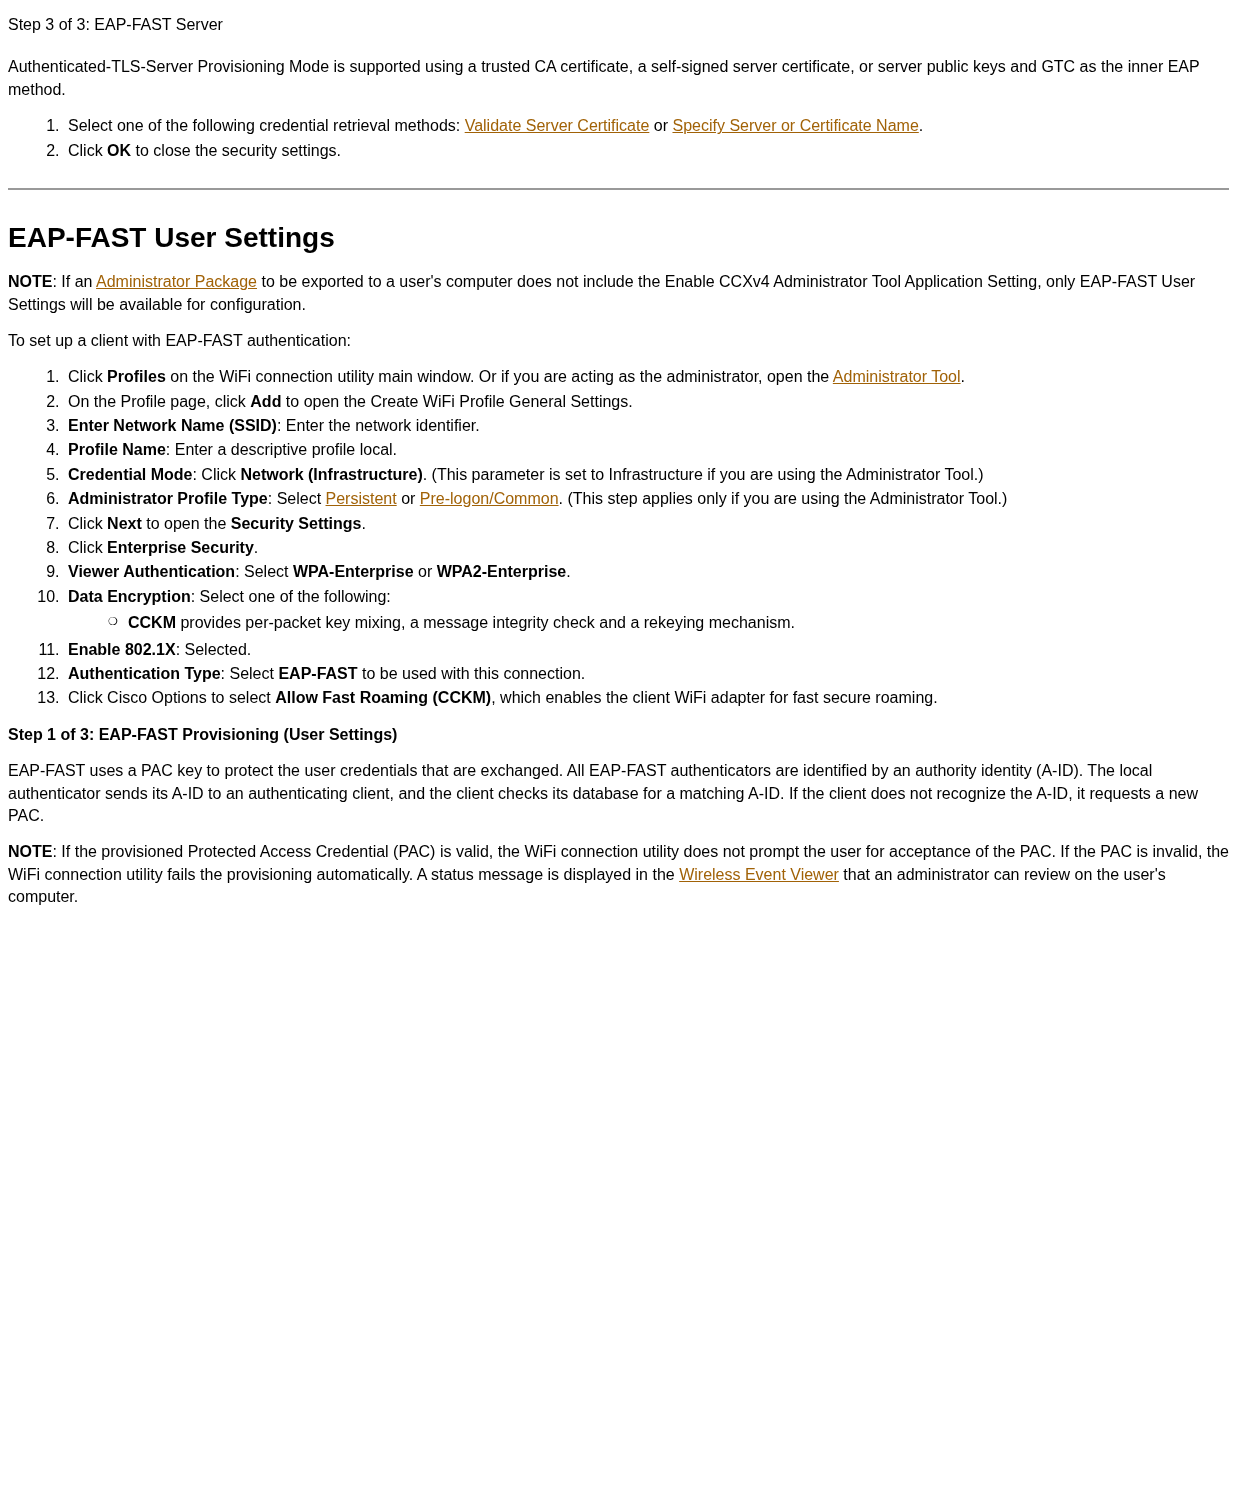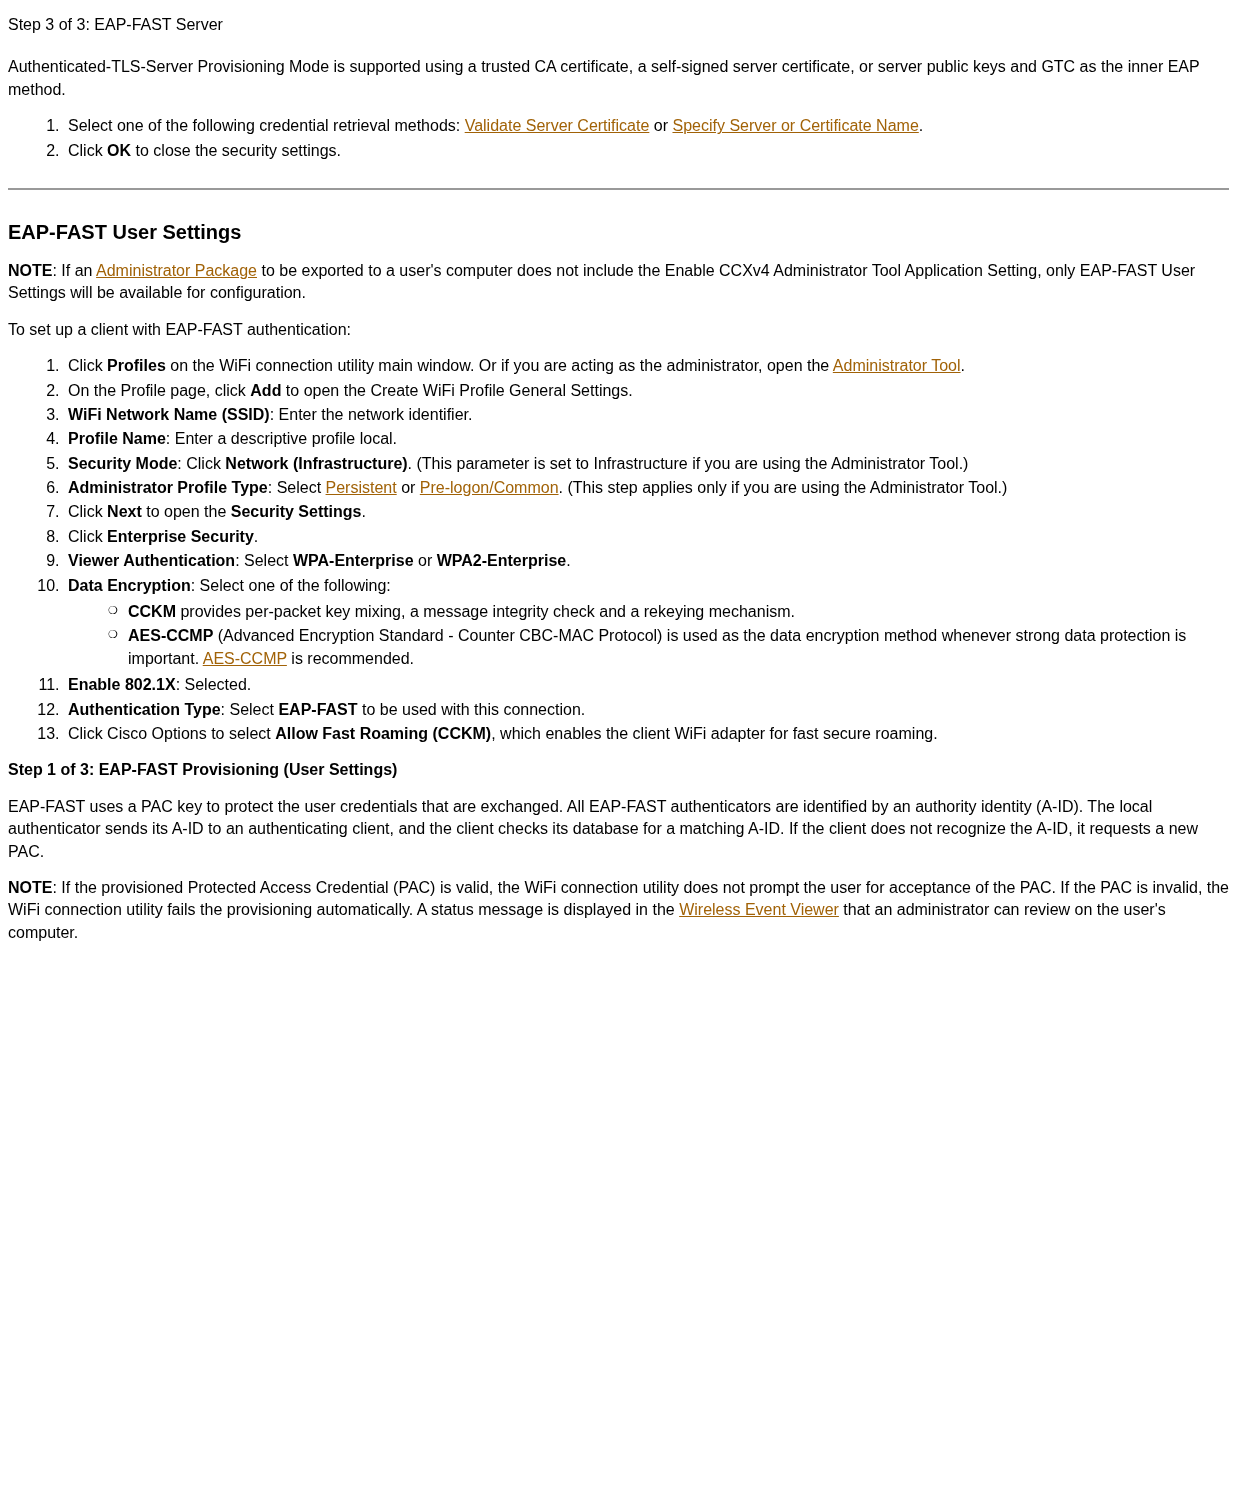--- a/index.html
+++ b/index.html
@@ -9,21 +9,21 @@
     margin: 8px;
     line-height: 1.4;
     max-width: 1237px;
   }
   a {
     color: #a16207;
     text-decoration: underline;
   }
   .bold { font-weight: bold; }
   h3.heading {
-    font-size: 20px;
+    font-size: 28px;
     font-weight: bold;
     margin: 22px 0 12px 0;
   }
   .step-title {
     font-weight: normal;
     font-size: 16px;
     margin: 6px 0 20px 0;
   }
   p.para { margin: 14px 0; }
   hr {
@@ -84,48 +84,45 @@
 <p class="para">To set up a client with EAP-FAST authentication:</p>
 
 <ol class="main-list">
   <li>
     <span>Click </span><span class="bold">Profiles</span><span> on the WiFi connection utility main window. Or if you are acting as the administrator, open the </span><a href="#">Administrator Tool</a><span>.</span>
   </li>
   <li>
     <span>On the Profile page, click </span><span class="bold">Add</span><span> to open the Create WiFi Profile General Settings.</span>
   </li>
   <li>
-    <span class="bold">WiFi Network Name (SSID)</span><span>: Enter the network identifier.</span>
+    <span class="bold">Enter Network Name (SSID)</span><span>: Enter the network identifier.</span>
   </li>
   <li>
     <span class="bold">Profile Name</span><span>: Enter a descriptive profile local.</span>
   </li>
   <li>
-    <span class="bold">Security Mode</span><span>: Click </span><span class="bold">Network (Infrastructure)</span><span>. (This parameter is set to Infrastructure if you are using the Administrator Tool.)</span>
+    <span class="bold">Credential Mode</span><span>: Click </span><span class="bold">Network (Infrastructure)</span><span>. (This parameter is set to Infrastructure if you are using the Administrator Tool.)</span>
   </li>
   <li>
     <span class="bold">Administrator Profile Type</span><span>: Select </span><a href="#">Persistent</a><span> or </span><a href="#">Pre-logon/Common</a><span>. (This step applies only if you are using the Administrator Tool.)</span>
   </li>
   <li>
     <span>Click </span><span class="bold">Next</span><span> to open the </span><span class="bold">Security Settings</span><span>.</span>
   </li>
   <li>
     <span>Click </span><span class="bold">Enterprise Security</span><span>.</span>
   </li>
   <li>
     <span class="bold">Viewer Authentication</span><span>: Select </span><span class="bold">WPA-Enterprise</span><span> or </span><span class="bold">WPA2-Enterprise</span><span>.</span>
   </li>
   <li>
     <span class="bold">Data Encryption</span><span>: Select one of the following:</span>
     <ul class="sub-list">
       <li>
         <span class="bold">CCKM</span><span> provides per-packet key mixing, a message integrity check and a rekeying mechanism.</span>
-      </li>
-      <li>
-        <span class="bold">AES-CCMP</span><span> (Advanced Encryption Standard - Counter CBC-MAC Protocol) is used as the data encryption method whenever strong data protection is important. </span><a href="#">AES-CCMP</a><span> is recommended.</span>
       </li>
     </ul>
   </li>
   <li>
     <span class="bold">Enable 802.1X</span><span>: Selected.</span>
   </li>
   <li>
     <span class="bold">Authentication Type</span><span>: Select </span><span class="bold">EAP-FAST</span><span> to be used with this connection.</span>
   </li>
   <li>

